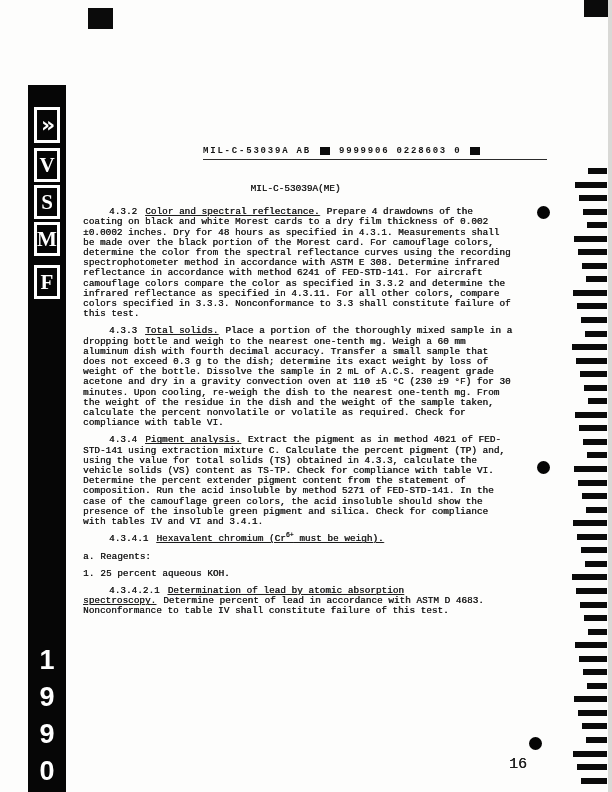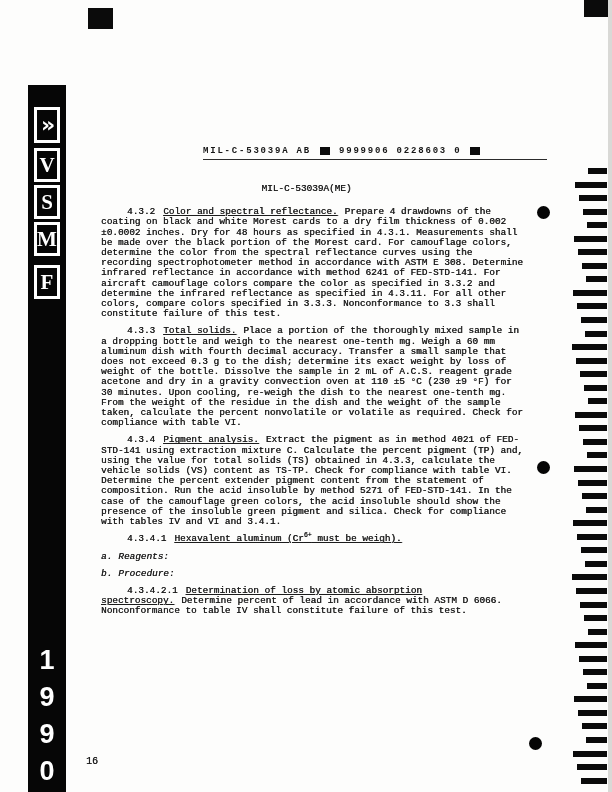--- a/index.html
+++ b/index.html
@@ -42,37 +42,37 @@
   
   .scan-header{
     position:absolute;left:203px;top:146px;width:344px;
     display:flex;align-items:center;gap:9px;
     border-bottom:1.5px solid #2b2b2b;padding-bottom:3px;
     font-weight:700;font-size:9px;letter-spacing:1.8px;white-space:nowrap;color:#161616;
   }
   .stamp-block{width:10px;height:8px;background:#0c0c0c;flex:none;}
   
   .content{
-    position:absolute;left:86px;top:184px;width:441px;
+    position:absolute;left:75px;top:184px;width:441px;
     font-size:9.4px;line-height:10.2px;
     text-shadow:0.35px 0 0 #2a2a2a;
   }
   .doc-title{text-align:center;margin-bottom:13px;}
-  .content p{margin:0 0 7px 15px;}
+  .content p{margin:0 0 7px 8px;}
   .content p.tight{margin-bottom:0;}
   .para{text-indent:26px;}
   .num{margin-right:8px;}
   .ptitle{margin-right:7px;}
   .u{text-decoration:underline;text-underline-offset:1px;}
-  .l1{margin-left:30px;font-style:italic;}
+  .l1{margin-left:30px;}
   .l2{margin-left:57px;padding-left:18px;text-indent:-18px;}
   .lbl{margin-right:6px;}
   .sup{font-size:6.5px;vertical-align:super;line-height:0;}
-  .pagenum{position:absolute;left:86px;top:756px;width:441px;text-align:left;
-    font-size:10px;text-shadow:0.35px 0 0 #2a2a2a;}
+  .pagenum{position:absolute;left:86px;top:756px;width:441px;text-align:right;
+    font-size:15px;text-shadow:0.35px 0 0 #2a2a2a;}
 </style>
 </head>
 <body>
 
 <div class="page">
 
   <div class="corner-tl"></div>
   <div class="corner-tr"></div>
   <div class="right-edge-tint"></div>
   <div class="edge-bars" id="edge-bars">
@@ -153,30 +153,30 @@
   <div class="content">
 
     <div class="doc-title">MIL-C-53039A(ME)</div>
 
     <p class="para"><span class="num">4.3.2</span><span class="ptitle u">Color and spectral reflectance.</span><span>Prepare 4 drawdowns of the coating on black and white Morest cards to a dry film thickness of 0.002 ±0.0002 inches. Dry for 48 hours as specified in 4.3.1. Measurements shall be made over the black portion of the Morest card. For camouflage colors, determine the color from the spectral reflectance curves using the recording spectrophotometer method in accordance with ASTM E 308. Determine infrared reflectance in accordance with method 6241 of FED-STD-141. For aircraft camouflage colors compare the color as specified in 3.3.2 and determine the infrared reflectance as specified in 4.3.11. For all other colors, compare colors specified in 3.3.3. Nonconformance to 3.3 shall constitute failure of this test.</span></p>
 
     <p class="para"><span class="num">4.3.3</span><span class="ptitle u">Total solids.</span><span>Place a portion of the thoroughly mixed sample in a dropping bottle and weigh to the nearest one-tenth mg. Weigh a 60 mm aluminum dish with fourth decimal accuracy. Transfer a small sample that does not exceed 0.3 g to the dish; determine its exact weight by loss of weight of the bottle. Dissolve the sample in 2 mL of A.C.S. reagent grade acetone and dry in a gravity convection oven at 110 ±5 °C (230 ±9 °F) for 30 minutes. Upon cooling, re-weigh the dish to the nearest one-tenth mg. From the weight of the residue in the dish and the weight of the sample taken, calculate the percent nonvolatile or volatile as required. Check for compliance with table VI.</span></p>
 
     <p class="para"><span class="num">4.3.4</span><span class="ptitle u">Pigment analysis.</span><span>Extract the pigment as in method 4021 of FED-STD-141 using extraction mixture C. Calculate the percent pigment (TP) and, using the value for total solids (TS) obtained in 4.3.3, calculate the vehicle solids (VS) content as TS-TP. Check for compliance with table VI. Determine the percent extender pigment content from the statement of composition. Run the acid insoluble by method 5271 of FED-STD-141. In the case of the camouflage green colors, the acid insoluble should show the presence of the insoluble green pigment and silica. Check for compliance with tables IV and VI and 3.4.1.</span></p>
 
-    <p class="para"><span class="num">4.3.4.1</span><span class="u"><span>Hexavalent aluminum (Cr</span><sup class="sup">6+</sup><span> must be weigh).</span></span></p>
+    <p class="para"><span class="num">4.3.4.1</span><span class="u"><span>Hexavalent chromium (Cr</span><sup class="sup">6+</sup><span> must be weigh).</span></span></p>
 
     <p class="l1"><span class="lbl">a.</span><span>Reagents:</span></p>
 
-
-    <p class="l1"><span class="lbl">b.</span><span>Procedure:</span></p>
+    <p class="l2"><span class="lbl">1.</span><span>25 percent aqueous KOH.</span></p>
 
 
 
 
 
-    <p class="para"><span class="num">4.3.4.2.1</span><span class="ptitle u">Determination of loss by atomic absorption spectroscopy.</span><span>Determine percent of lead in accordance with ASTM D 6066. Nonconformance to table IV shall constitute failure of this test.</span></p>
+
+    <p class="para"><span class="num">4.3.4.2.1</span><span class="ptitle u">Determination of lead by atomic absorption spectroscopy.</span><span>Determine percent of lead in accordance with ASTM D 4683. Nonconformance to table IV shall constitute failure of this test.</span></p>
 
   </div>
 
   <div class="pagenum">16</div>
 
 </div>
 
 </body></html>

